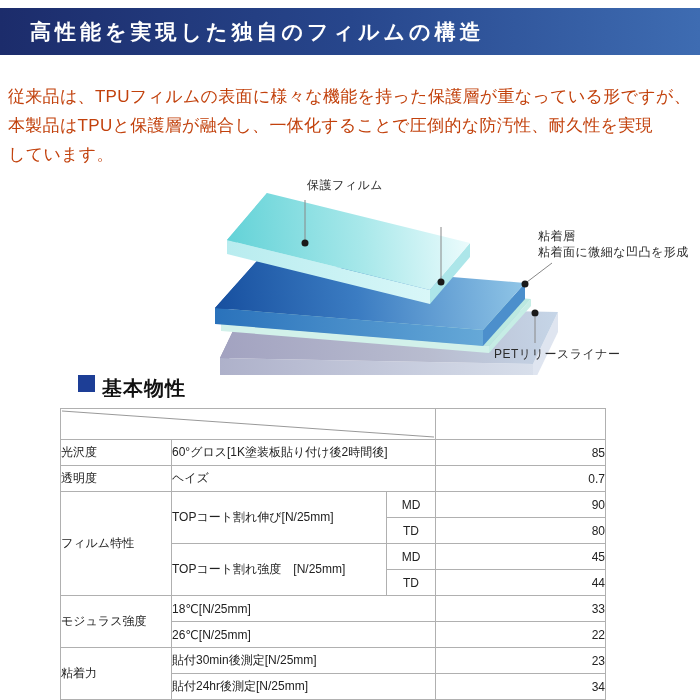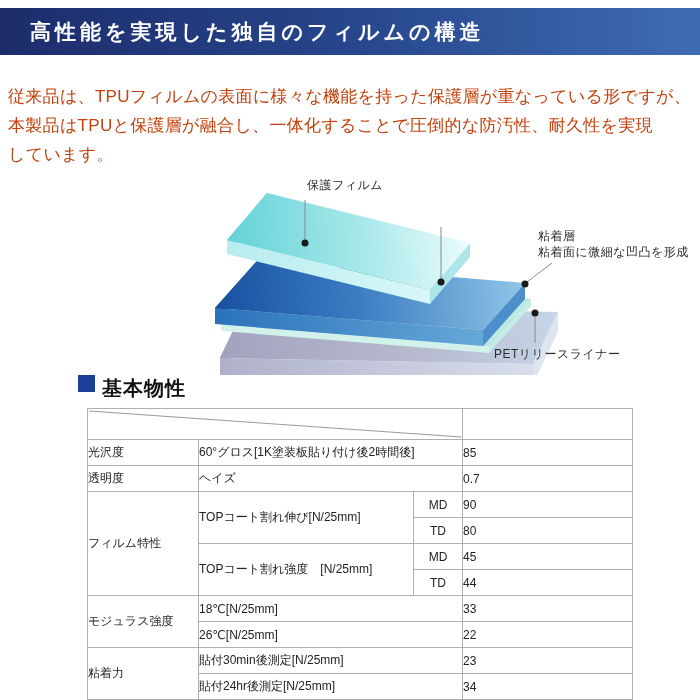--- a/index.html
+++ b/index.html
@@ -35,38 +35,38 @@
   .lbl-adhesive{left:538px;top:228px;}
   .lbl-pet{left:494px;top:346px;}
   
   .section-title{
     position:absolute;left:78px;top:375px;display:flex;
   }
   .section-square{width:17px;height:17px;background:#1d3e96;margin-right:7px;}
   .section-text{font-size:20px;font-weight:bold;color:#111;letter-spacing:1px;}
   
   .spec-table{
-    position:absolute;left:87px;top:408px;border-collapse:collapse;table-layout:fixed;
+    position:absolute;left:60px;top:408px;border-collapse:collapse;table-layout:fixed;
     font-size:12px;color:#222;
   }
   .spec-table td,.spec-table th{
     border:1px solid #b0b0b0;padding:0;height:25px;vertical-align:middle;
     font-weight:normal;background:#fff;overflow:hidden;
   }
   .spec-table .hdr-row td,.spec-table .hdr-row th{height:30px;}
   .cell-diag{position:relative;background:#fff;}
   .cell-diag svg{position:absolute;left:0;top:0;width:100%;height:100%;}
   .cell-product{
     background:linear-gradient(90deg,#6d9ecf 0%,#34619f 55%,#16418f 100%);
     color:#fff;font-weight:bold;text-align:center;font-size:12px;
   }
   .cell-cat{text-align:left;padding-left:10px;}
   .cell-test{text-align:left;padding-left:12px;}
   .cell-dir{text-align:center;}
-  .cell-val{text-align:left;}
+  .cell-val{text-align:right;}
 </style>
 </head>
 <body>
 
 <div id="page">
 
   <div class="banner">
     <div class="banner-title">高性能を実現した独自のフィルムの構造</div>
   </div>
 

